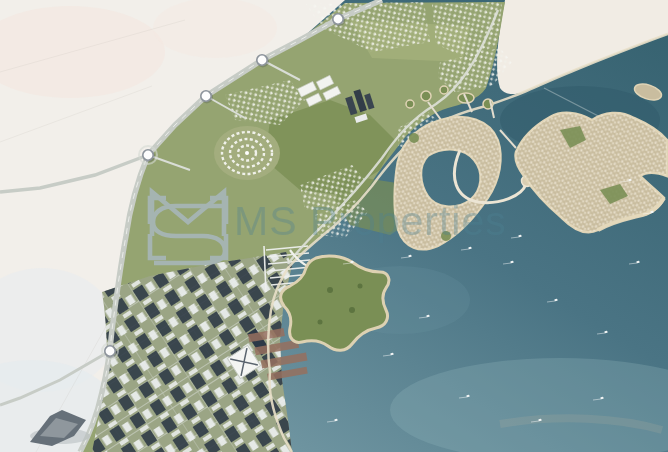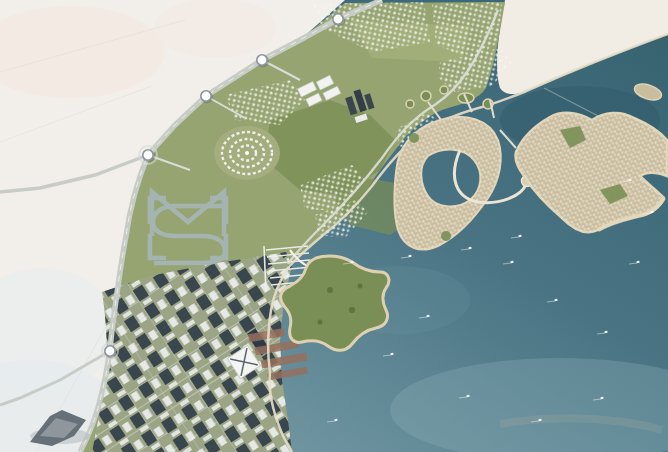--- a/index.html
+++ b/index.html
@@ -254,14 +254,15 @@
 
   <div id="watermark">
     <svg width="668" height="452" viewBox="0 0 668 452">
       <g fill="none" stroke="#a9b8c2" stroke-width="4.6" opacity="0.8">
         <path d="M152,236 L152,192 188,222 224,192 224,236"></path>
         <path d="M224,206 L176,206 C161,206 153,213 153,222 C153,231 162,236 176,236 L203,236 C217,236 225,242 225,251 C225,259 216,263 202,263 L154,263"></path>
         <path d="M166,198 H150 V224 M150,234 V258 H166"></path>
         <path d="M210,198 H226 V224 M226,234 V258 H210"></path>
       </g>
     </svg>
+    <div id="wm-text" style="color: rgba(78, 130, 146, 0.35);">MS Properties</div>
   </div>
 </div>
 
 </body></html>

